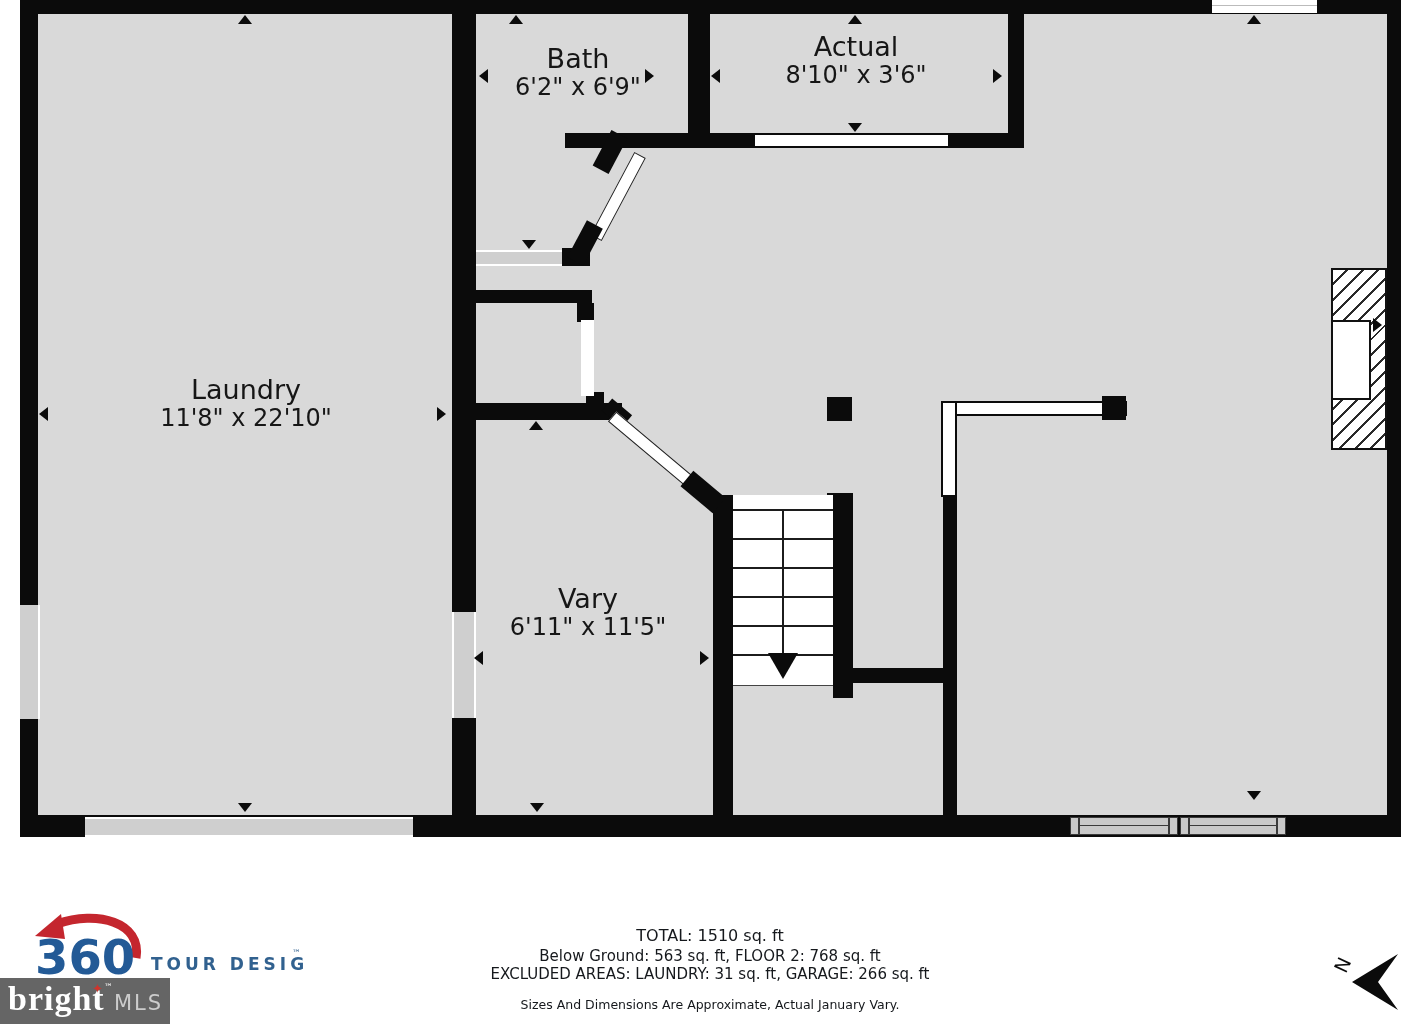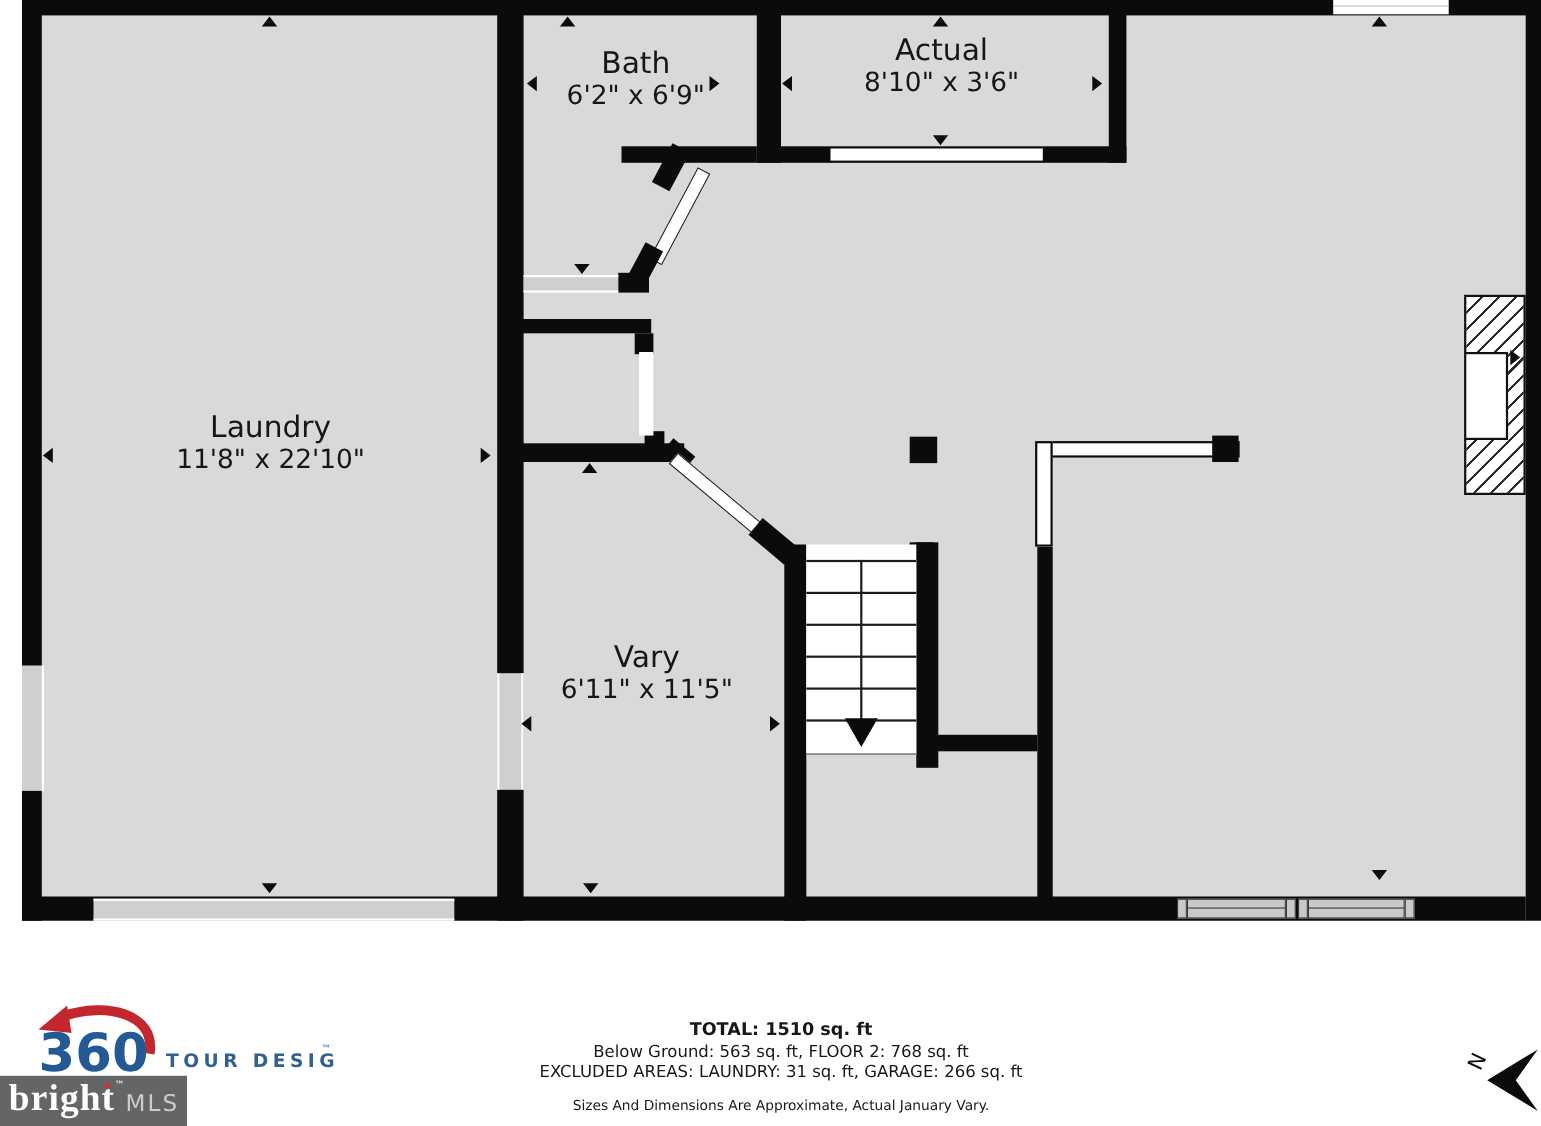--- a/index.html
+++ b/index.html
@@ -29,21 +29,21 @@
     border-left:15px solid transparent;border-right:15px solid transparent;border-top:26px solid #0b0b0b;}
   .fireplace{position:absolute;left:1331px;top:268px;width:56px;height:182px;box-sizing:border-box;
     border:2px solid #111;
     background:repeating-linear-gradient(135deg,#ffffff 0 9px,#2a2a2a 9px 11px);}
   .firebox{position:absolute;left:1331px;top:320px;width:40px;height:80px;background:#fff;
     border:2px solid #111;box-sizing:border-box;}
   .bwinpane{position:absolute;background:#c9c9c9;border:1px solid #3a3a3a;box-sizing:border-box;}
   .bwinmid{position:absolute;height:1px;background:#3a3a3a;}
   .bwinpost{position:absolute;background:#c9c9c9;border:1px solid #3a3a3a;box-sizing:border-box;}
   .ftext{position:absolute;left:710px;top:926px;transform:translateX(-50%);text-align:center;color:#15181c;}
-  .ftext .t1{font-size:16px;font-weight:bold;margin-bottom:2px;}
+  .ftext .t1{font-size:16px;font-weight:normal;margin-bottom:2px;}
   .ftext .t2{font-size:15px;}
   .ftext .t3{font-size:15px;}
   .ftext .t4{font-size:12.5px;margin-top:14px;}
   .brightbox{position:absolute;left:0;top:978px;width:170px;height:46px;background:#656565;}
   .brightword{position:absolute;left:8px;top:2px;color:#fff;font-family:"Liberation Serif","DejaVu Serif",serif;
     font-size:34px;font-weight:bold;letter-spacing:1px;}
   .brightstar{position:absolute;left:92px;top:3px;color:#d0342c;font-size:13px;}
   .brighttm{position:absolute;left:104px;top:4px;color:#fff;font-size:9px;}
   .brightmls{position:absolute;left:114px;top:13px;color:#cccccc;font-size:21px;letter-spacing:2px;}
 </style>

